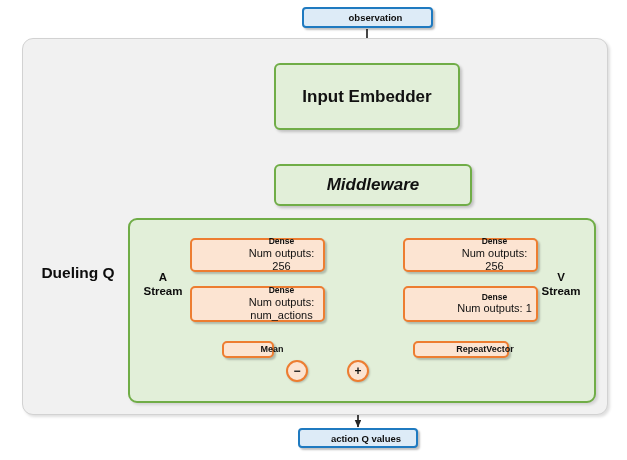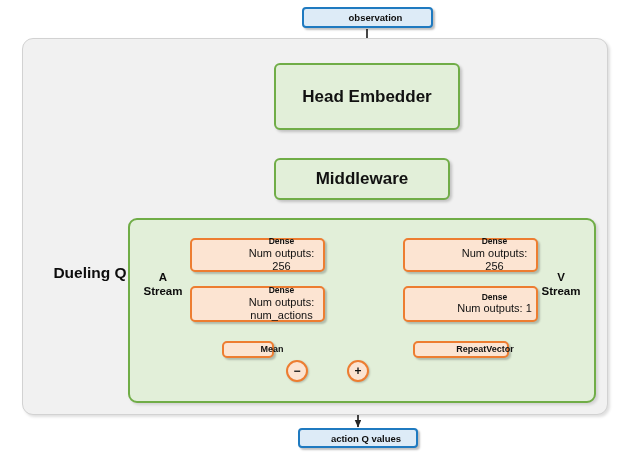--- a/index.html
+++ b/index.html
@@ -186,24 +186,24 @@
 
       <path d="M358,382 L358,427"></path>
     </g>
   </svg>
 
   <div class="node io-box" style="left:302px; top:7px; width:131px; height:21px;">
     <span>observation</span>
   </div>
 
   <div class="node green-box" style="left:274px; top:63px; width:186px; height:67px;">
-    <span>Head Embedder</span>
-  </div>
-
-  <div class="node green-box" style="left:274px; top:158px; width:176px; height:42px;">
+    <span>Input Embedder</span>
+  </div>
+
+  <div class="node green-box" style="left:274px; top:164px; width:198px; height:42px;font-style:italic;">
     <span>Middleware</span>
   </div>
 
   <div class="node orange-box" style="left:190px; top:238px; width:135px; height:34px;">
     <span class="ttl">Dense</span>
     <span class="sub">Num outputs: 256</span>
   </div>
 
   <div class="node orange-box" style="left:190px; top:286px; width:135px; height:36px;">
     <span class="ttl">Dense</span>
@@ -229,21 +229,21 @@
   </div>
 
   <div class="op-circle" style="left:286px; top:360px;">
     <span>−</span>
   </div>
 
   <div class="op-circle" style="left:347px; top:360px;">
     <span>+</span>
   </div>
 
-  <div class="txt-label txt-head" style="left:40px; top:264px; width:100px;">
+  <div class="txt-label txt-head" style="left:28px; top:264px; width:100px;">
     <div>Dueling Q</div>
   </div>
 
   <div class="txt-label txt-stream" style="left:136px; top:271px; width:54px;">
     <div>A</div>
     <div>Stream</div>
   </div>
 
   <div class="txt-label txt-stream" style="left:534px; top:271px; width:54px;">
     <div>V</div>

